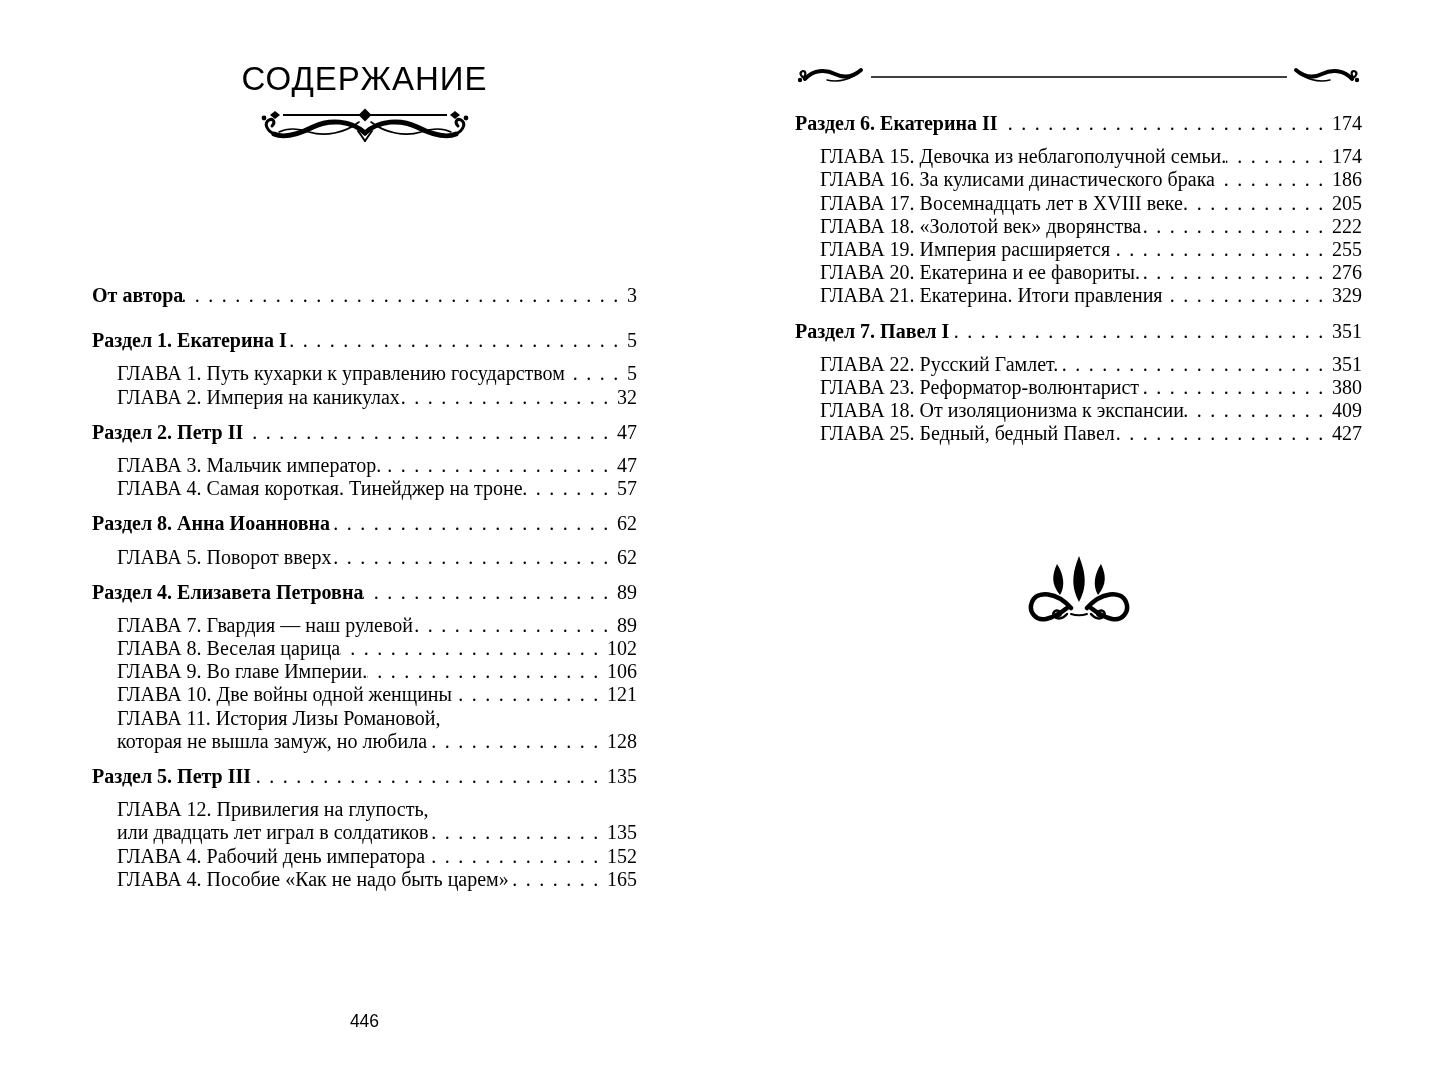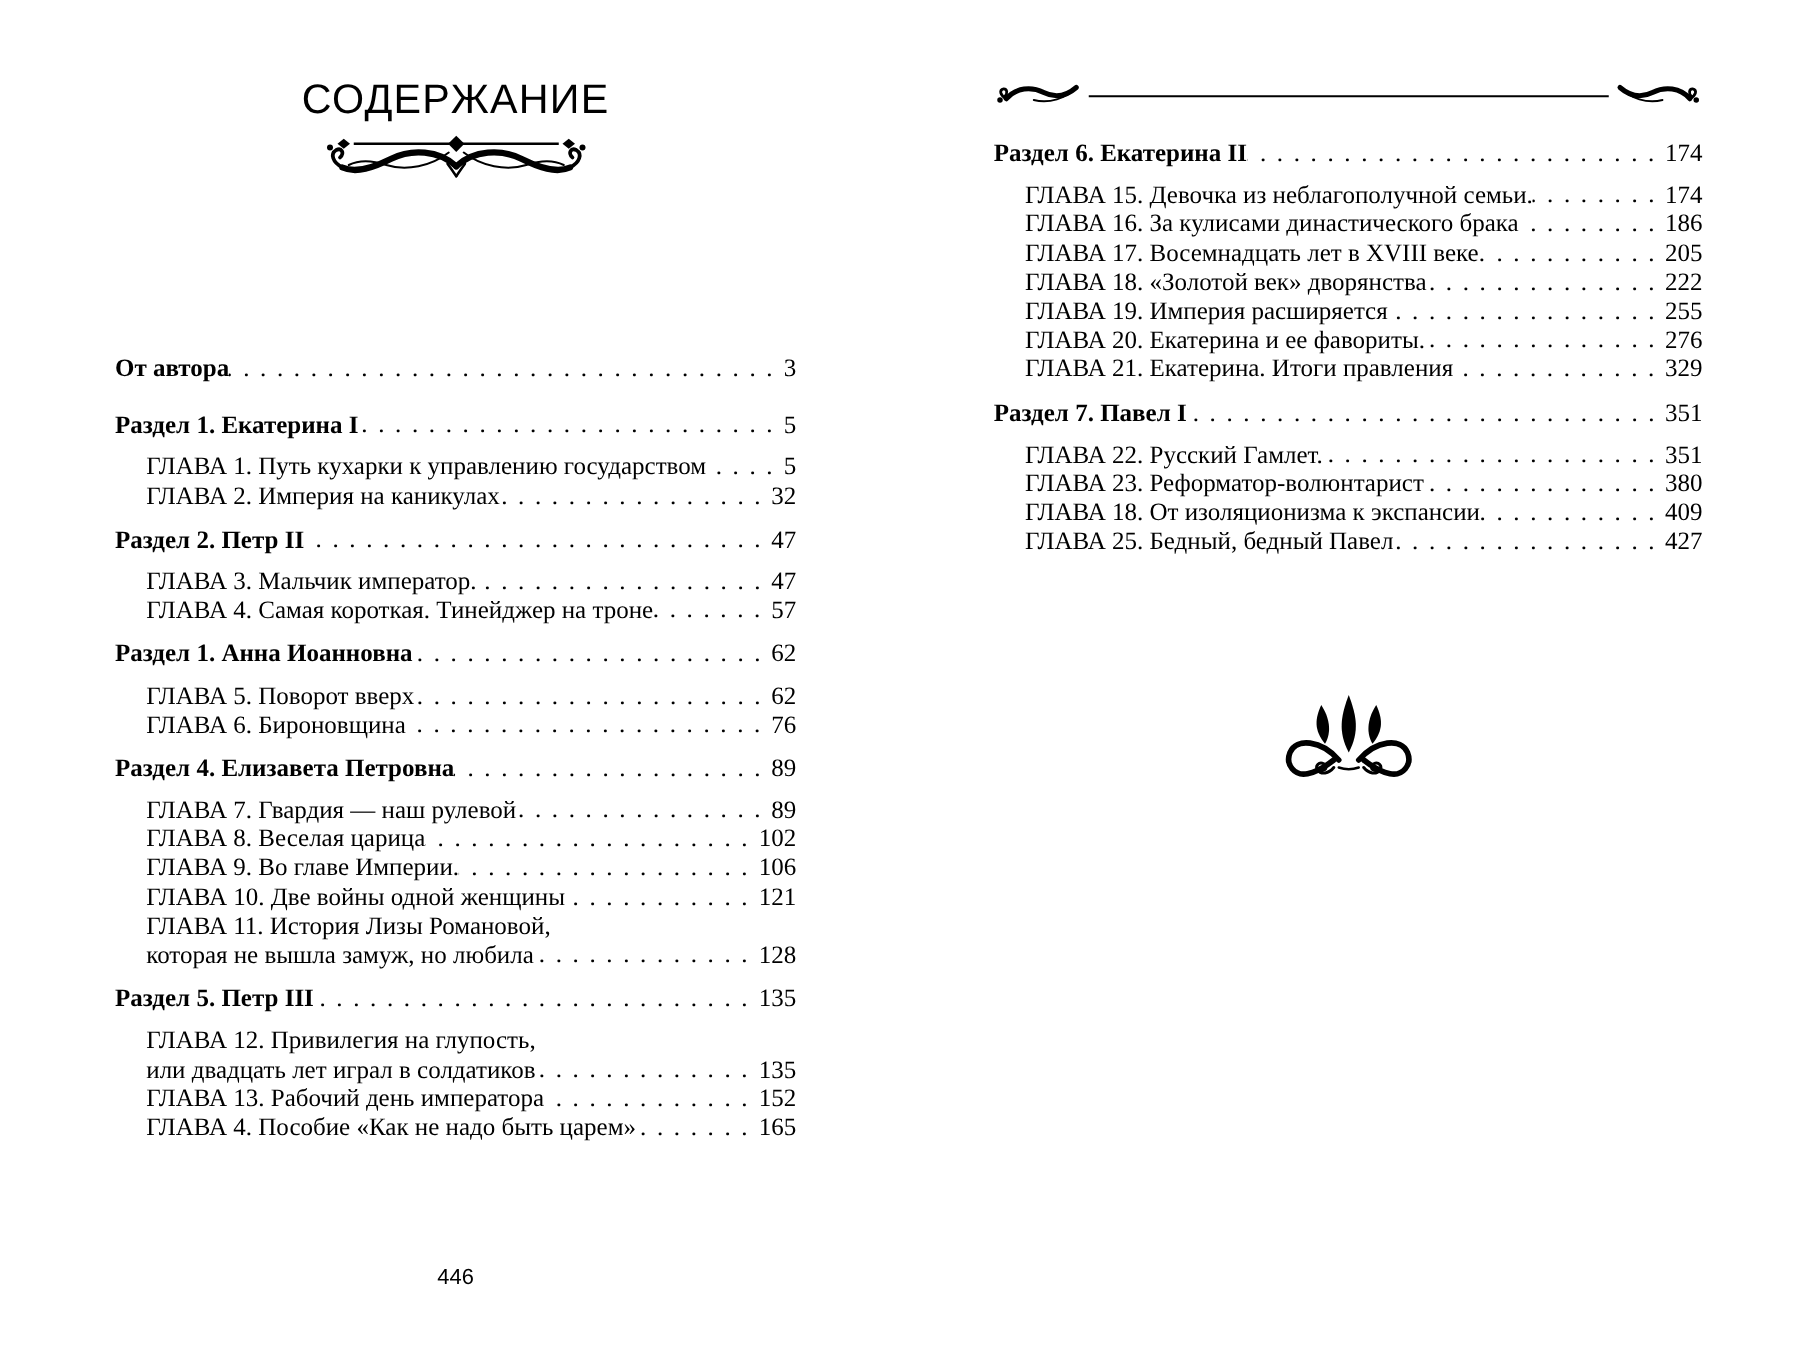--- a/index.html
+++ b/index.html
@@ -118,36 +118,31 @@
     <span class="pagenum">47</span>
   </div>
 
   <div class="row chapter">
     <span class="label">ГЛАВА 4. Самая короткая. Тинейджер на троне</span>
     <span class="dots"></span>
     <span class="pagenum">57</span>
   </div>
 
   <div class="row section">
-    <span class="label">Раздел 1. Анна Иоанновна</span>
+    <span class="label">Раздел 8. Анна Иоанновна</span>
     <span class="dots"></span>
     <span class="pagenum">62</span>
   </div>
 
   <div class="row chapter">
     <span class="label">ГЛАВА 5. Поворот вверх</span>
     <span class="dots"></span>
     <span class="pagenum">62</span>
   </div>
 
-  <div class="row chapter">
-    <span class="label">ГЛАВА 6. Бироновщина</span>
-    <span class="dots"></span>
-    <span class="pagenum">76</span>
-  </div>
 
   <div class="row section">
     <span class="label">Раздел 4. Елизавета Петровна</span>
     <span class="dots"></span>
     <span class="pagenum">89</span>
   </div>
 
   <div class="row chapter">
     <span class="label">ГЛАВА 7. Гвардия — наш рулевой</span>
     <span class="dots"></span>
@@ -194,21 +189,21 @@
 
   </div>
 
   <div class="row chapter-cont">
     <span class="label">или двадцать лет играл в солдатиков</span>
     <span class="dots"></span>
     <span class="pagenum">135</span>
   </div>
 
   <div class="row chapter">
-    <span class="label">ГЛАВА 13. Рабочий день императора</span>
+    <span class="label">ГЛАВА 4. Рабочий день императора</span>
     <span class="dots"></span>
     <span class="pagenum">152</span>
   </div>
 
   <div class="row chapter">
     <span class="label">ГЛАВА 4. Пособие «Как не надо быть царем»</span>
     <span class="dots"></span>
     <span class="pagenum">165</span>
   </div>
 </div>

